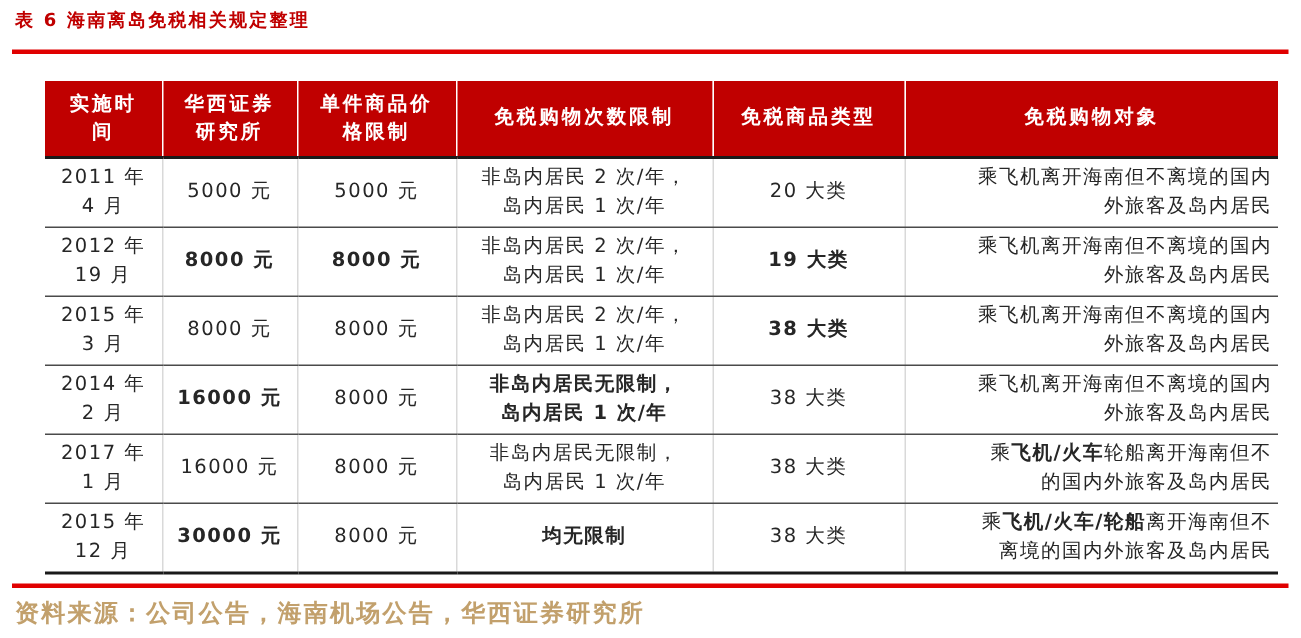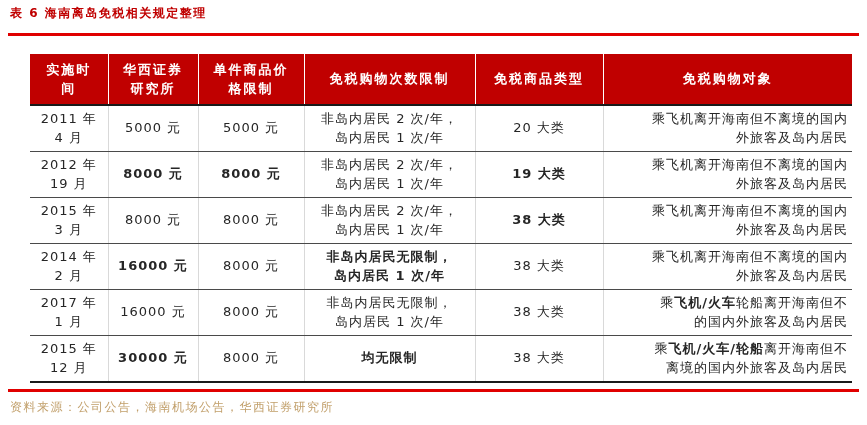--- a/index.html
+++ b/index.html
@@ -29,21 +29,21 @@
   .reg-table td {
     font-size:13px; color:var(--body-text,#262626); letter-spacing:1px; line-height:1.45;
     height:41px; padding:2px 4px; text-align:center; vertical-align:middle;
     border-right:1px solid #d9d9d9; border-bottom:1px solid #4a4a4a;
   }
   .reg-table td:last-child { border-right:none;text-align:right; }
   .reg-table tbody tr:last-child td { border-bottom:2px solid #1a1a1a; }
   .b { font-weight:bold; }
   .source {
     position:absolute; left:10px; top:399px;
-    font-size:12px; letter-spacing:1.5px; color:var(--source-tan,#c2a06c); white-space:nowrap;
+    font-size:16px; letter-spacing:1.5px; color:var(--source-tan,#c2a06c); white-space:nowrap;font-weight:bold;
   }
 </style>
 </head>
 <body>
 
 <div class="page">
   <div class="title">表 6 海南离岛免税相关规定整理</div>
   <div class="rule rule-top"></div>
 
   <table class="reg-table">

